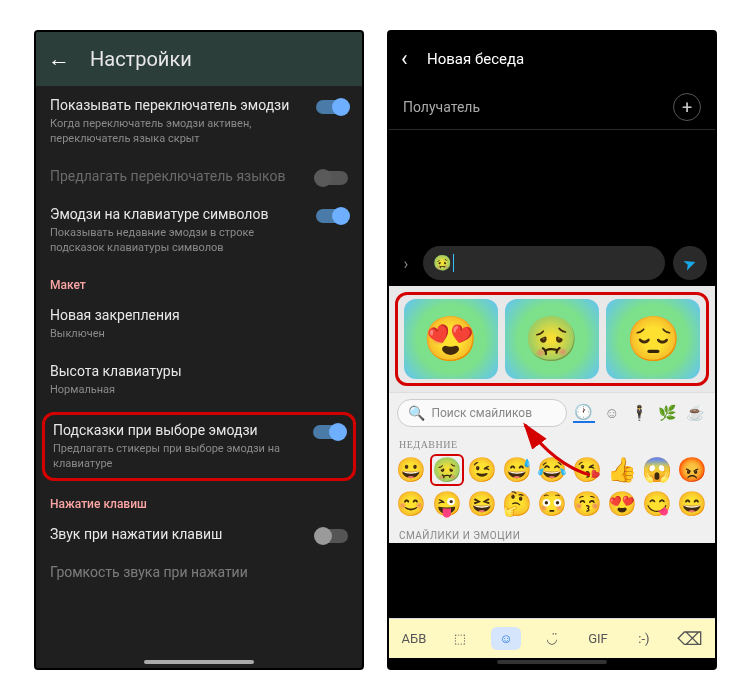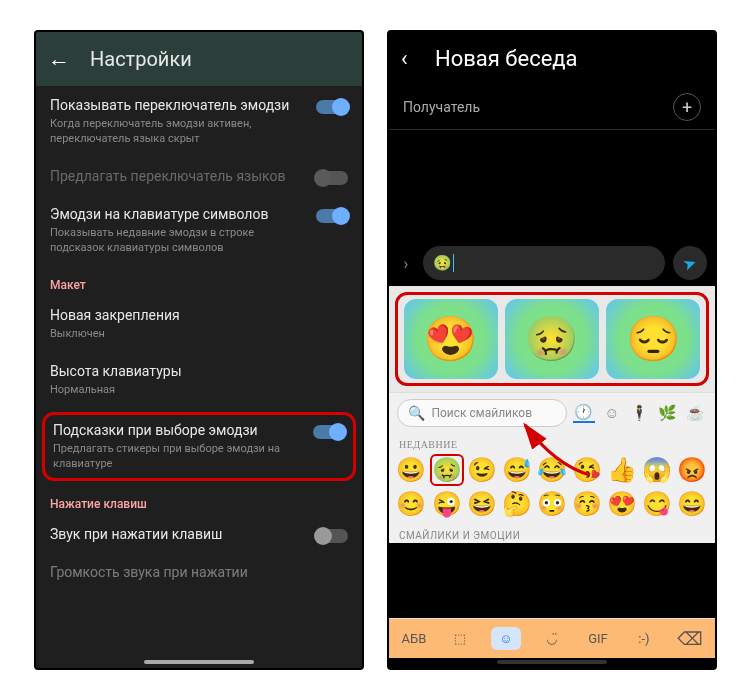--- a/index.html
+++ b/index.html
@@ -23,21 +23,21 @@
 .toggle.off { background: #555; }
 .toggle::after { content: ''; position: absolute; width: 18px; height: 18px; border-radius: 50%; top: -2px; }
 .toggle.on::after { background: #6fafff; right: -2px; }
 .toggle.off::after { background: #9a9a9a; left: -2px; }
 .toggle.disabled.off::after { background: #5a5a5a; }
 .highlight-box { border: 3px solid #d40000; border-radius: 12px; margin: 4px 6px; padding: 6px 8px; display: flex; justify-content: space-between; align-items: flex-start; }
 .navgesture { position: absolute; bottom: 4px; left: 50%; transform: translateX(-50%); width: 110px; height: 4px; background: #aaa; border-radius: 2px; }
 
 
 .header-r { display: flex; align-items: center; padding: 14px 12px; background: #000; }
-.title-r { font-size: 22px; margin-left: 10px; }
+.title-r { font-size: 15px; margin-left: 2px; }
 .recipient-row { display: flex; align-items: center; justify-content: space-between; padding: 8px 14px; border-bottom: 1px solid #2a2a2a; gap: 16px; }
 .recipient-label { font-size: 14px; color: #aaa; }
 .plus-btn { width: 28px; height: 28px; border: 1px solid #555; border-radius: 50%; display: flex; align-items: center; justify-content: center; font-size: 18px; color: #ccc; }
 .black-space { height: 110px; background: #000; }
 .compose-row { display: flex; align-items: center; padding: 6px 8px; background: #000; gap: 8px; }
 .chevron { color: #888; font-size: 16px; width: 18px; text-align: center; }
 .compose-input { flex: 1; background: #2a2a2a; border-radius: 18px; height: 34px; display: flex; align-items: center; padding: 0 10px; }
 .compose-emoji { font-size: 15px; }
 .cursor { width: 1px; height: 18px; background: #3ac0ff; margin-left: 1px; }
 .send-btn { width: 34px; height: 34px; background: #2a2a2a; border-radius: 50%; display: flex; align-items: center; justify-content: center; }
@@ -52,21 +52,21 @@
 .search-box { flex: 1; display: flex; align-items: center; gap: 6px; background: #fafafa; border: 1px solid #ccc; border-radius: 16px; padding: 4px 10px; height: 28px; }
 .search-icon { font-size: 14px; color: #888; }
 .search-text { font-size: 12px; color: #888; }
 .cat-icon { font-size: 15px; color: #888; width: 22px; text-align: center; }
 .cat-icon.active { color: #1a73e8; border-bottom: 2px solid #1a73e8; }
 .recent-label { font-size: 10px; color: #888; padding: 6px 10px 2px; letter-spacing: 0.5px; font-family: Liberation Serif, serif; }
 .emoji-grid { display: grid; grid-template-columns: repeat(9,1fr); padding: 2px 6px; gap: 2px; }
 .emoji-cell { font-size: 24px; text-align: center; line-height: 32px; height: 32px; }
 .emoji-cell.highlighted { border: 2px solid #d40000; border-radius: 6px; line-height: 28px; height: 32px; }
 .section2-label { font-size: 10px; color: #888; padding: 8px 10px 2px; letter-spacing: 0.5px; }
-.bottom-bar { display: flex; align-items: center; justify-content: space-between; padding: 8px 10px; background:#fdba74; border-top:1px solid #ddd; position:absolute; bottom:10px; left:0; right:0;margin-top:48px;}
+.bottom-bar { display: flex; align-items: center; justify-content: space-between; padding: 8px 10px; background:#fef9c3; border-top:1px solid #ddd; position:absolute; bottom:10px; left:0; right:0;margin-top:48px;}
 .bb-item { font-size: 13px; color: #555; min-width: 30px; text-align: center; }
 .bb-item.active { background: #d5e5fb; border-radius: 6px; padding: 4px 6px; color:#1a73e8; }
 .backspace { font-size: 18px; }
 
 .red-arrow { position: absolute; left: 515px; top: 420px; pointer-events: none; }
 </style>
 </head>
 <body>
 
 <div class="phone phone-left">

